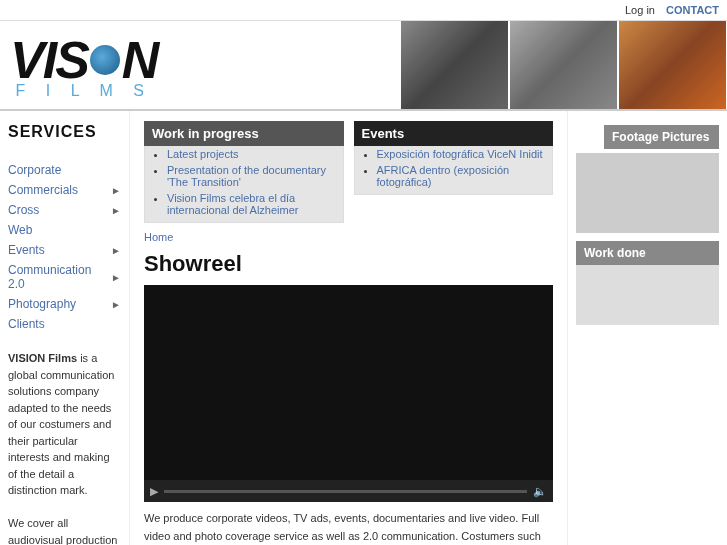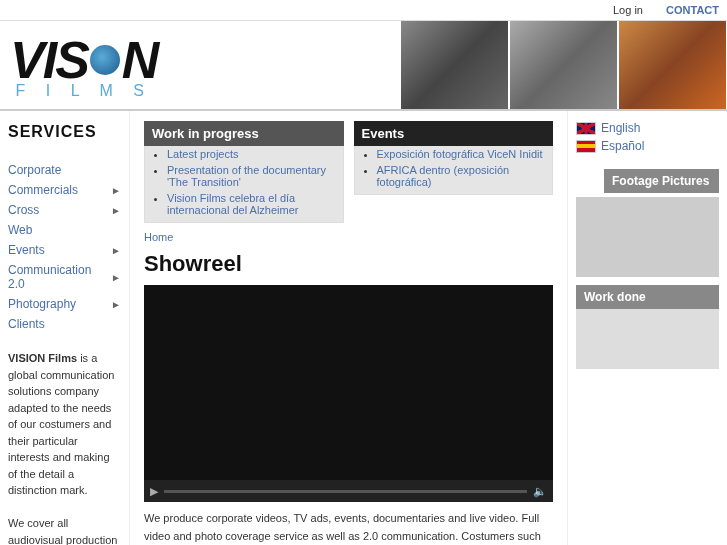--- a/index.html
+++ b/index.html
@@ -8,21 +8,21 @@
     a { color: #4a6fa8; text-decoration: none; }
 
     
     #top-bar {
       background: #fff;
       text-align: right;
       padding: 4px 8px;
       font-size: 11px;
       border-bottom: 1px solid #ddd;
     }
-    #top-bar a { color: #333; margin-left: 20px; }
+    #top-bar a { color: #333; margin-left: 8px; }
     #top-bar .contact-link { color: #4a6fa8; font-weight: bold; }
 
     
     #header {
       display: flex;
       align-items: stretch;
       height: 90px;
       border-bottom: 2px solid #ccc;
     }
     #logo-area {
@@ -382,30 +382,20 @@
     <div id="video-controls">
       <span class="ctrl-btn">▶</span>
       <div class="ctrl-bar"></div>
       <span class="ctrl-btn">🔈</span>
     </div>
 
     <p id="description-text" style="margin-top:8px;">We produce corporate videos, TV ads, events, documentaries and live video. Full video and photo coverage service as well as 2.0 communication. Costumers such as United Nations, Inter American Development Bank, European Commission, Nestlé, Ericsson, Catalonian Government, Red Cross, BBVA, Jack Morton Worldwide, Barcelona Major, Agbar, USP Hospitals, La Vanguardia, Media Planning, among many others, have trusted us.</p>
   </div>
 
   <div id="right-sidebar">
-    <div class="lang-section">
-      <div class="lang-item">
-        <span class="flag flag-uk"></span>
-        <a href="#">English</a>
-      </div>
-      <div class="lang-item">
-        <span class="flag flag-es"></span>
-        <a href="#">Español</a>
-      </div>
-    </div>
 
     <div class="footage-section">
       <div class="footage-header">Footage Pictures</div>
       <div class="footage-body"></div>
     </div>
 
     <div>
       <div class="workdone-header">Work done</div>
       <div class="workdone-body"></div>
     </div>

